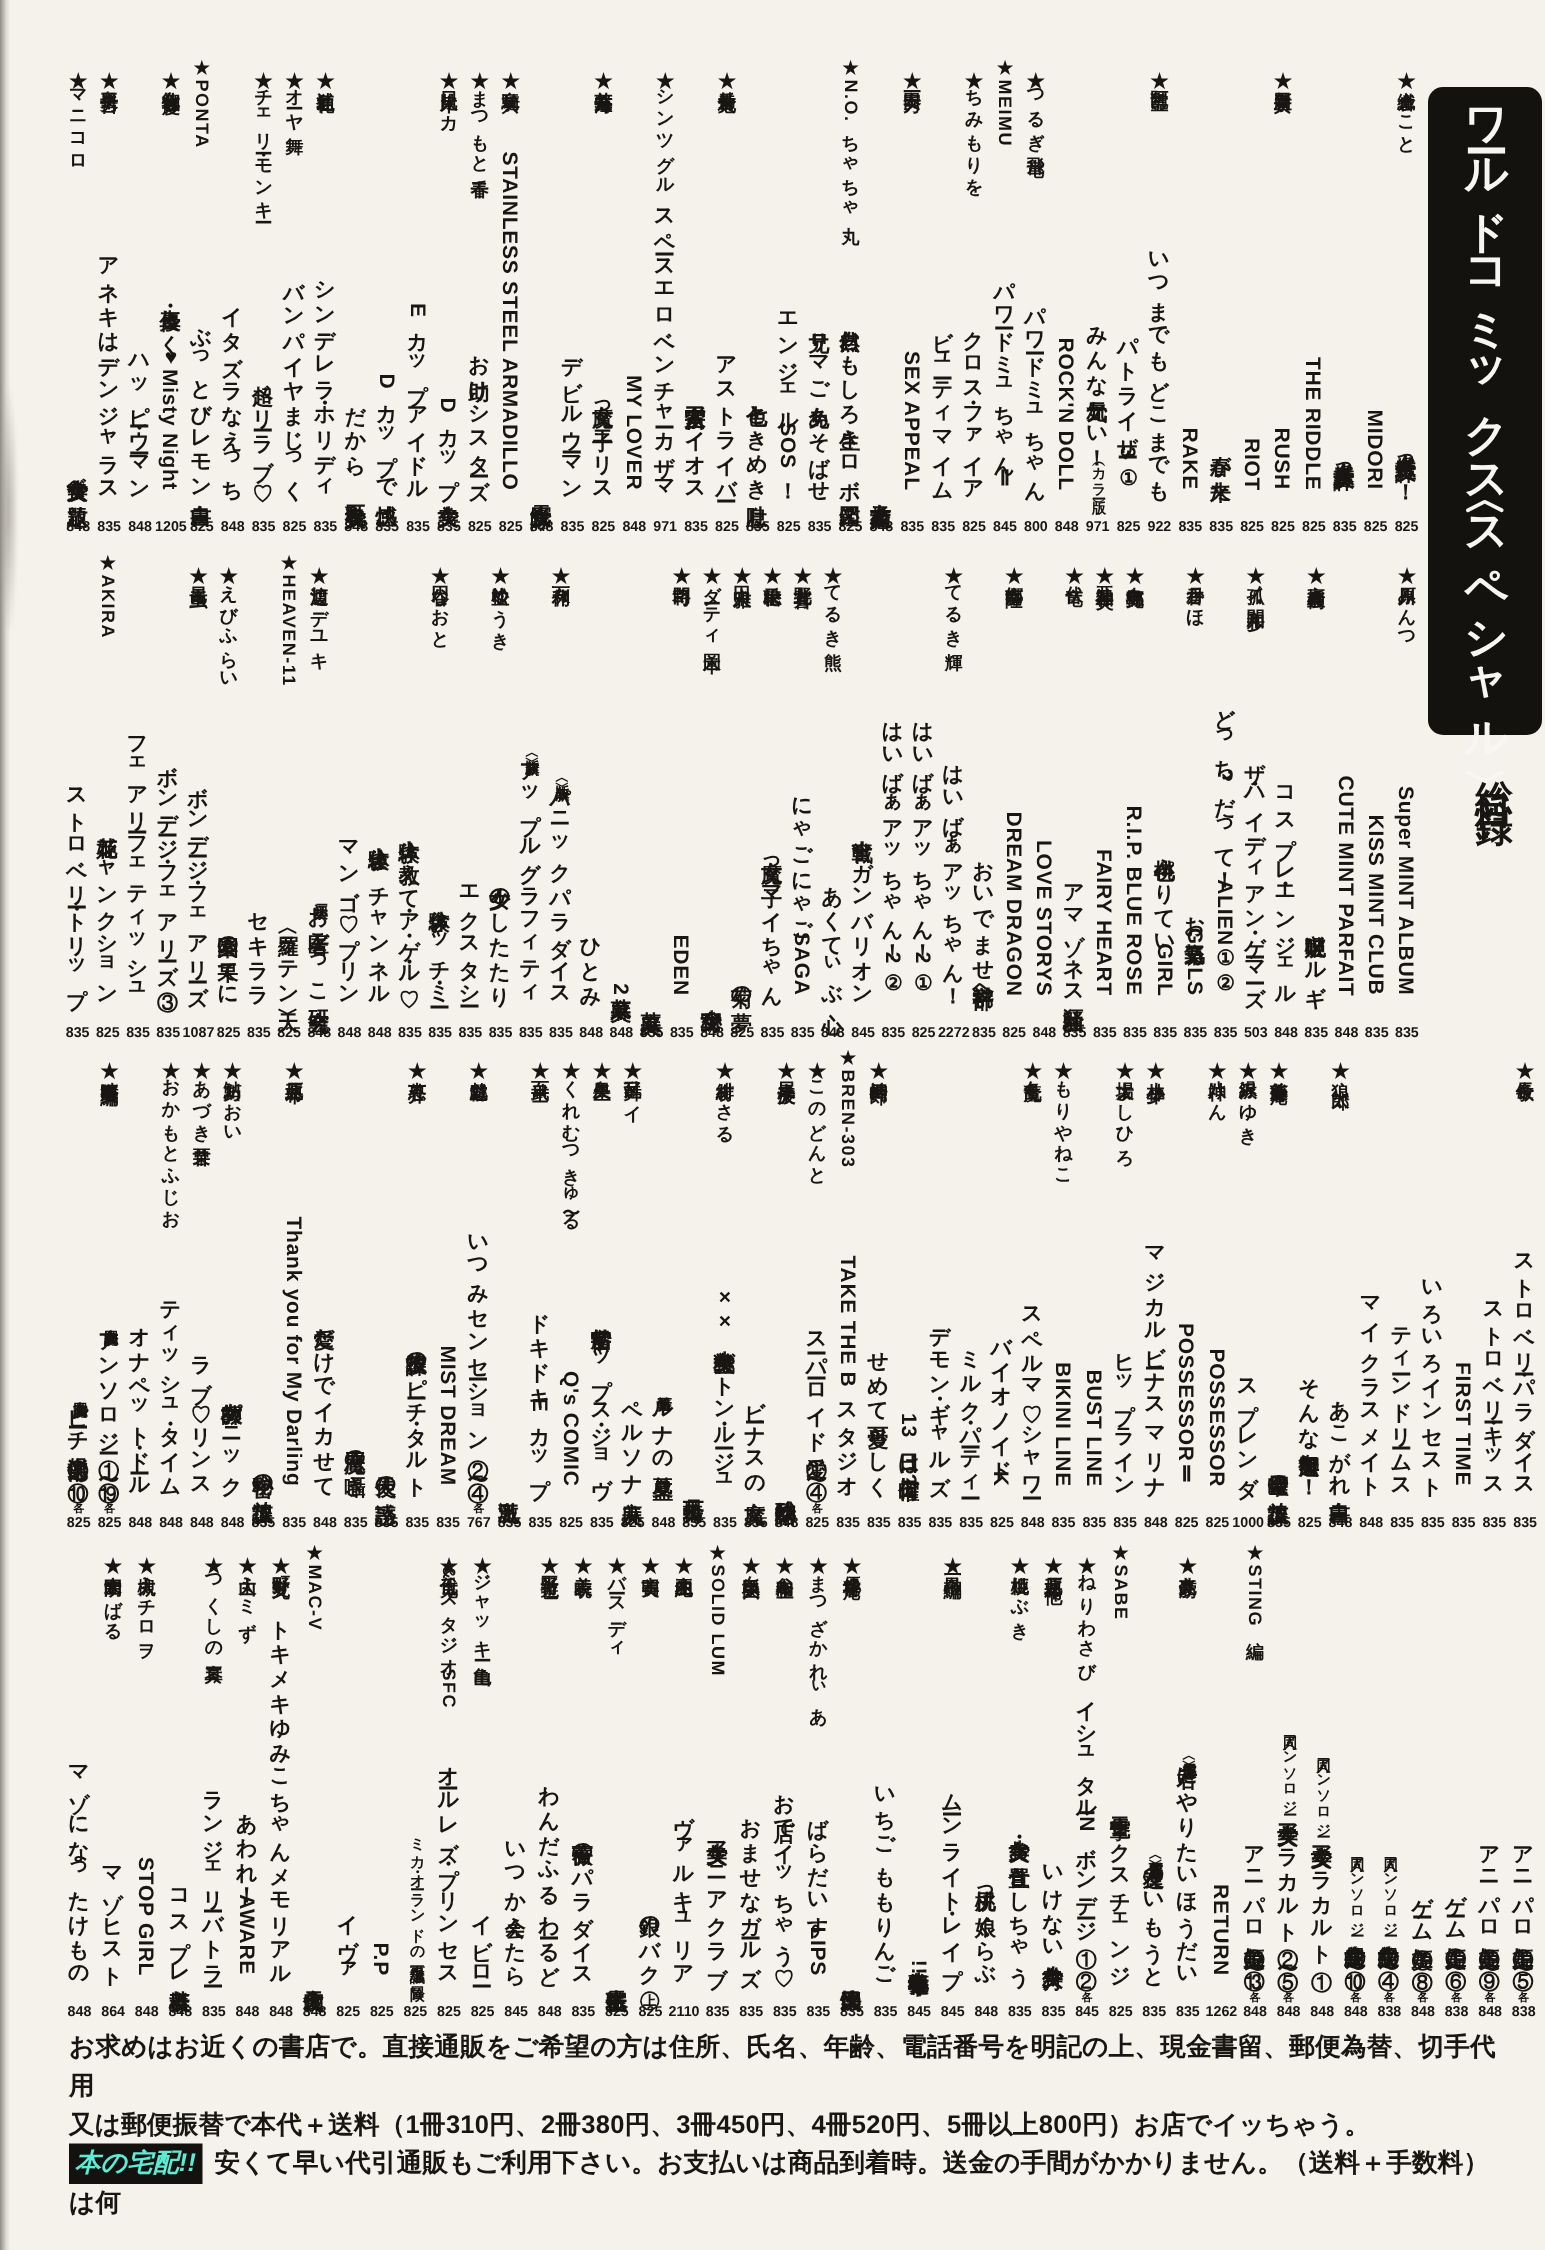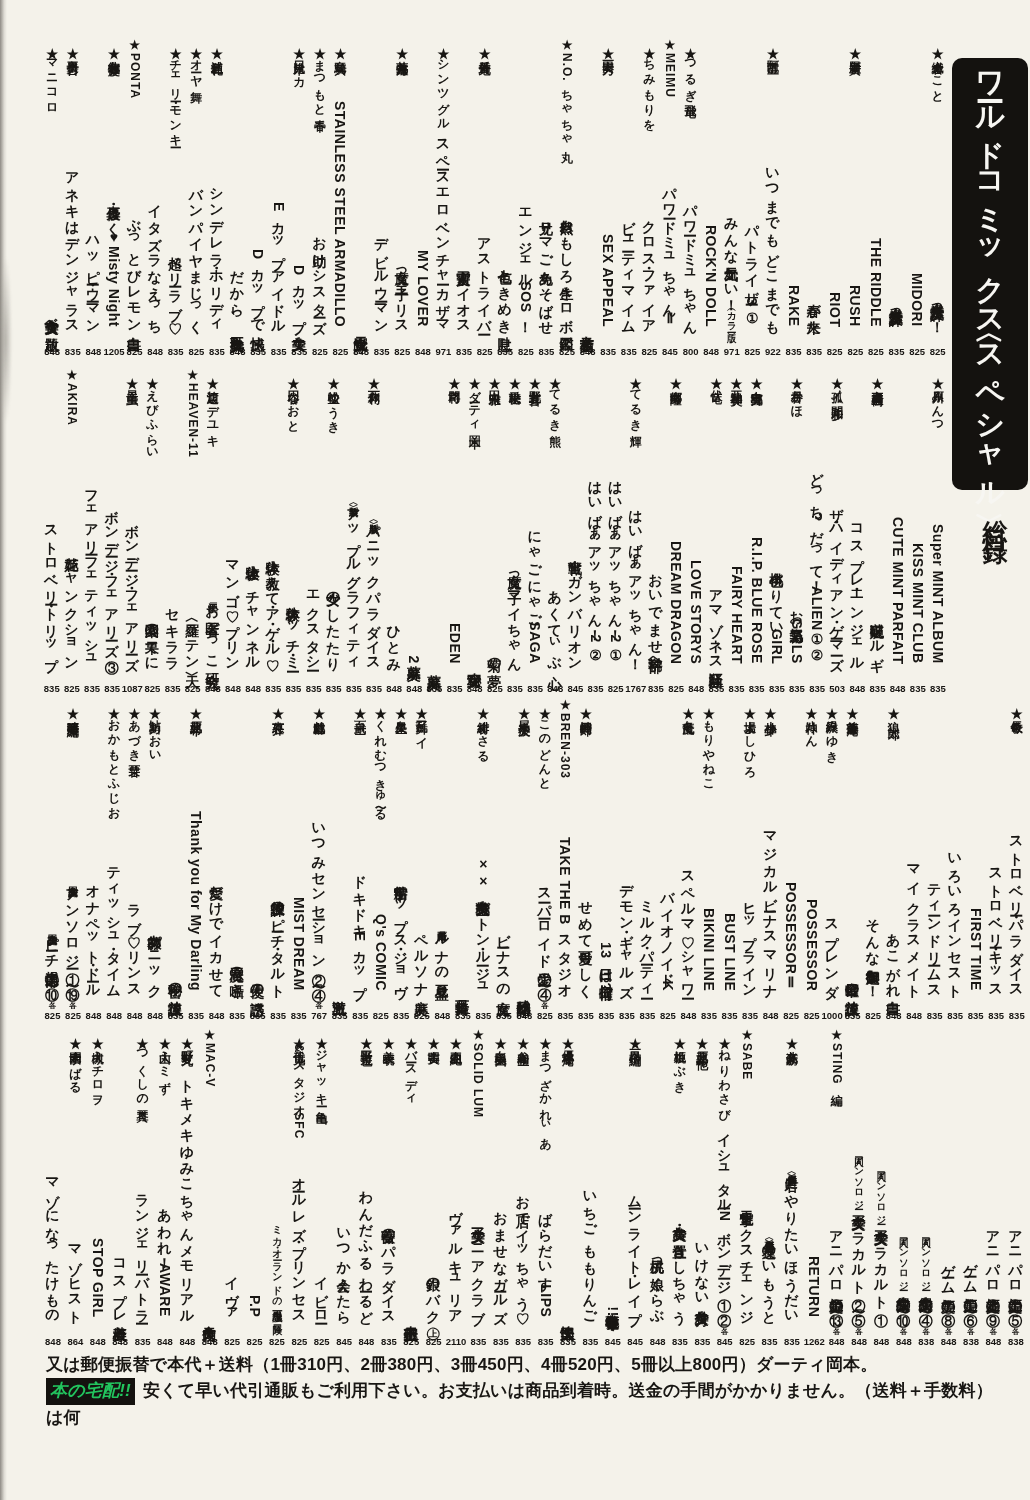--- a/index.html
+++ b/index.html
@@ -38,21 +38,21 @@
   .btitle .pre,.btitle .suf{font-size:9.5px;letter-spacing:0;}
   .btitle.sm{font-size:10px;}
   .price{height:27px;min-height:27px;display:flex;flex-direction:column;justify-content:flex-end;
     align-items:center;font-size:9.5px;line-height:1;font-weight:600;padding-top:2px;}
   .price .each{font-size:7.5px;margin-bottom:1px;}
 
   
   .footer{position:absolute;left:46px;top:1352px;width:952px;font-size:17px;line-height:1.52;
     font-weight:600;letter-spacing:0.2px;}
   .footer p{margin:0;}
-  .badge{display:inline-block;background:#14120f;color:#22c55e;padding:0 4px 1px 4px;
+  .badge{display:inline-block;background:#14120f;color:#5eead4;padding:0 4px 1px 4px;
     font-weight:bold;margin-right:8px;font-style:italic;}
 </style>
 </head>
 <body>
 
 <div class="edge-shadow"></div>
 <div class="smudge"></div>
 
 <div class="title-box">
   <span class="t">ワールドコミックス〈スペシャル〉</span>
@@ -444,21 +444,21 @@
     <div class="col">
       <div class="btitle">おいでませ科学部へ</div>
       <div class="price">
         <span>835</span>
       </div>
     </div>
     <div class="col">
       <div class="author">★てるき輝</div>
       <div class="btitle">はいばぁアッちゃん！</div>
       <div class="price">
-        <span>1767</span>
+        <span>2272</span>
       </div>
     </div>
     <div class="col">
       <div class="btitle">はいばぁアッちゃん！2 ①</div>
       <div class="price">
         <span>825</span>
       </div>
     </div>
     <div class="col">
       <div class="btitle">はいばぁアッちゃん！2 ②</div>
@@ -1257,16 +1257,17 @@
     </div>
     <div class="col">
       <div class="btitle">マゾになったけもの</div>
       <div class="price">
         <span>848</span>
       </div>
     </div>
   </div>
 
 <div class="footer">
-  <p>又は郵便振替で本代＋送料（1冊310円、2冊380円、3冊450円、4冊520円、5冊以上800円）ダーティ岡本。</p>
+  <p>お求めはお近くの書店で。直接通販をご希望の方は住所、氏名、年齢、電話番号を明記の上、現金書留、郵便為替、切手代用</p>
+  <p>又は郵便振替で本代＋送料（1冊310円、2冊380円、3冊450円、4冊520円、5冊以上800円）お店でイッちゃう。</p>
   <p><span class="badge">本の宅配!!</span><span>安くて早い代引通販もご利用下さい。お支払いは商品到着時。送金の手間がかかりません。（送料＋手数料）は何</span></p>
 
 </div>
 
 </body></html>

